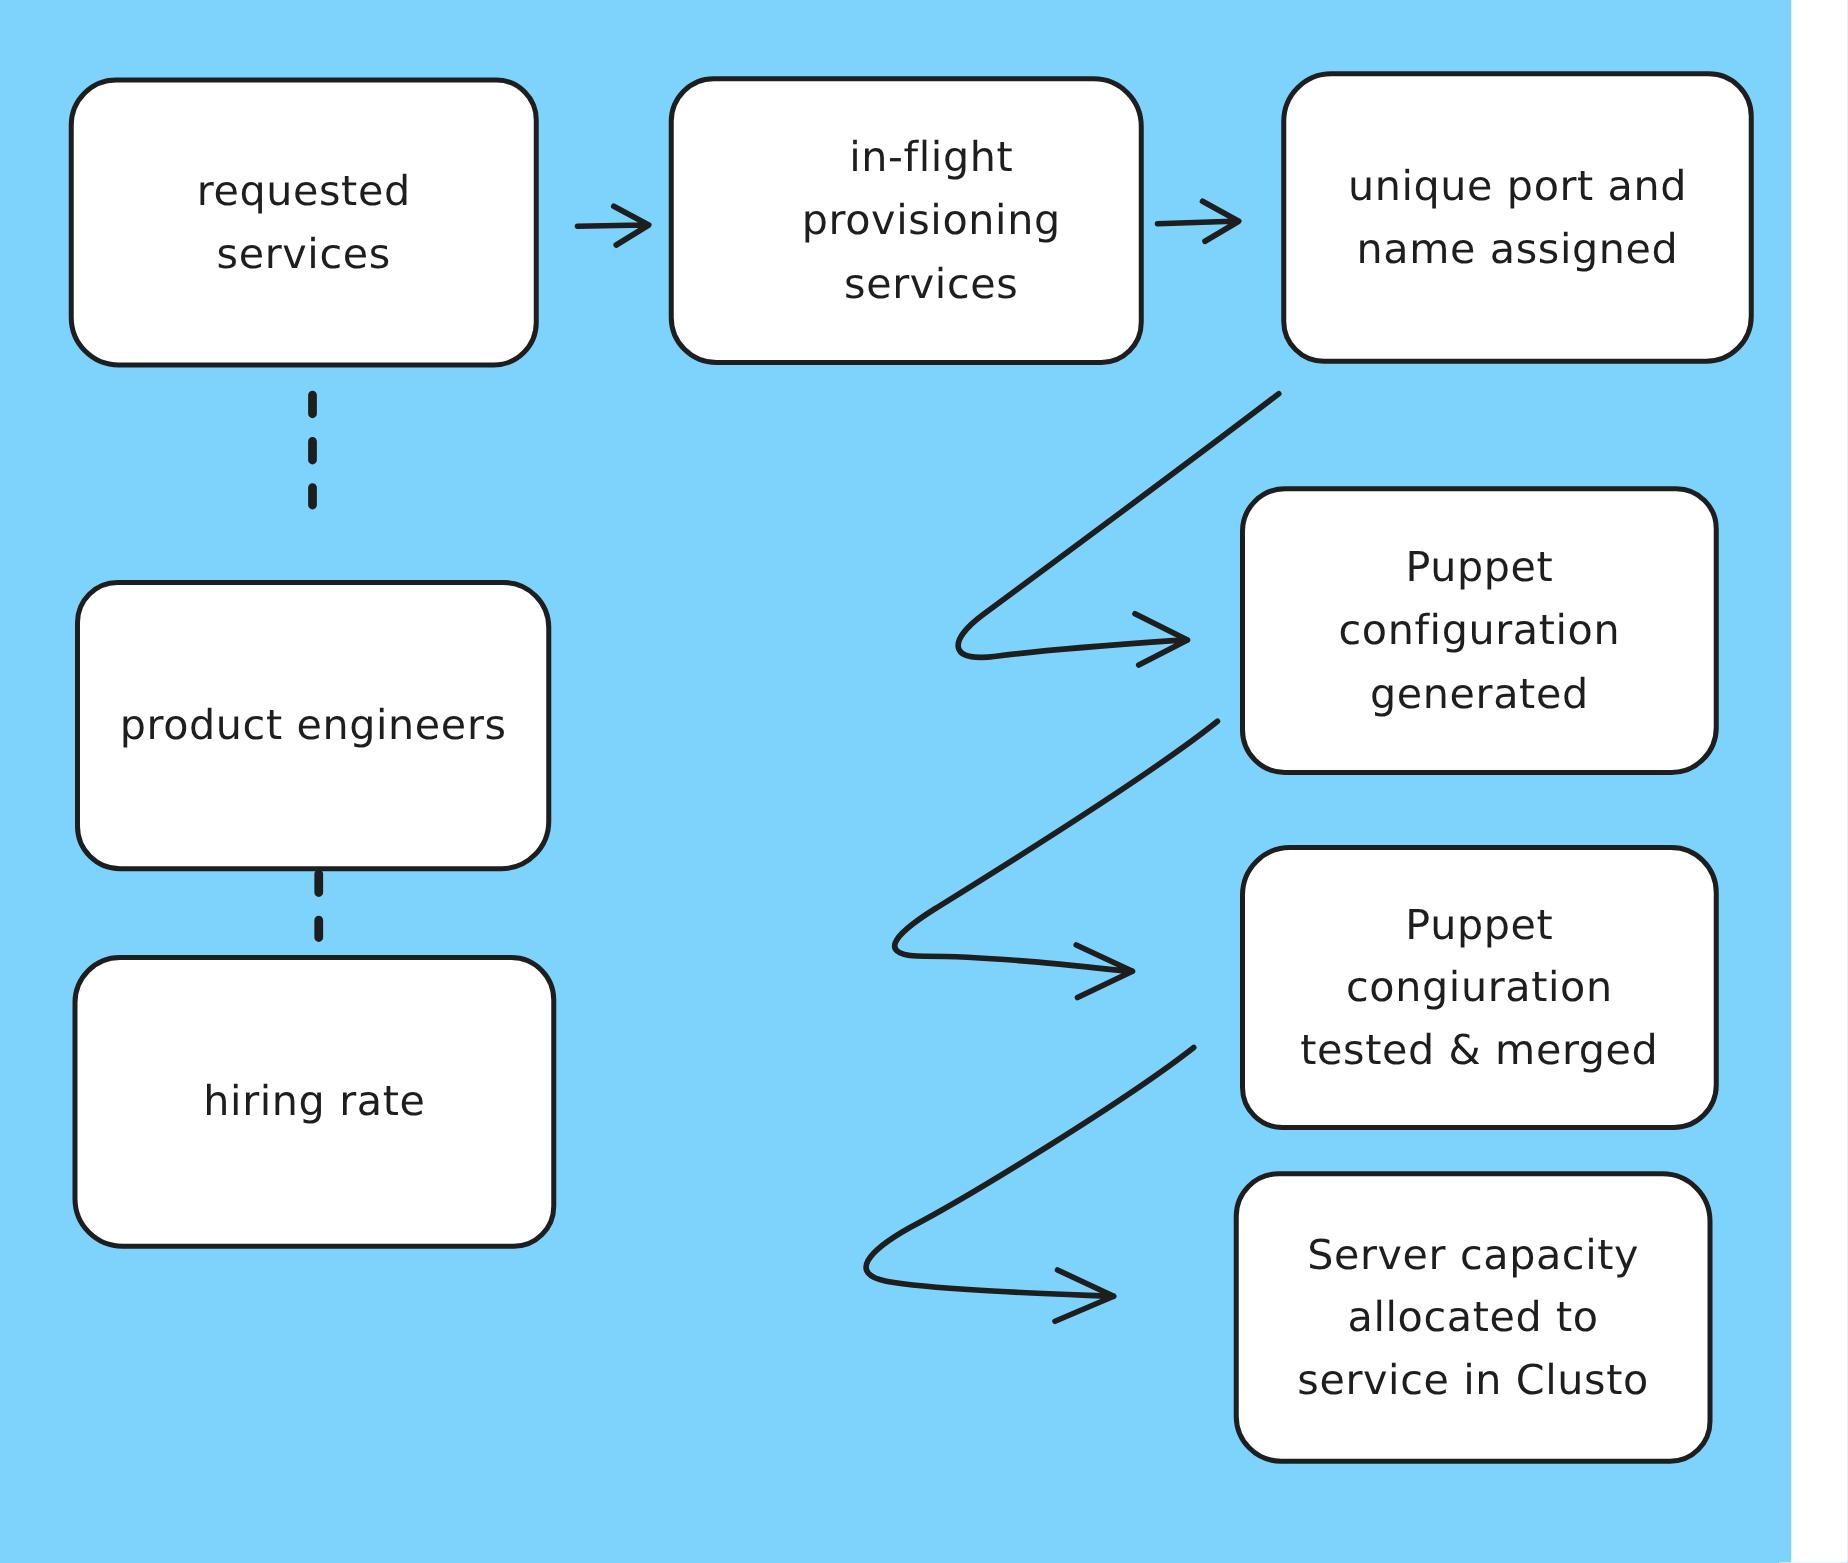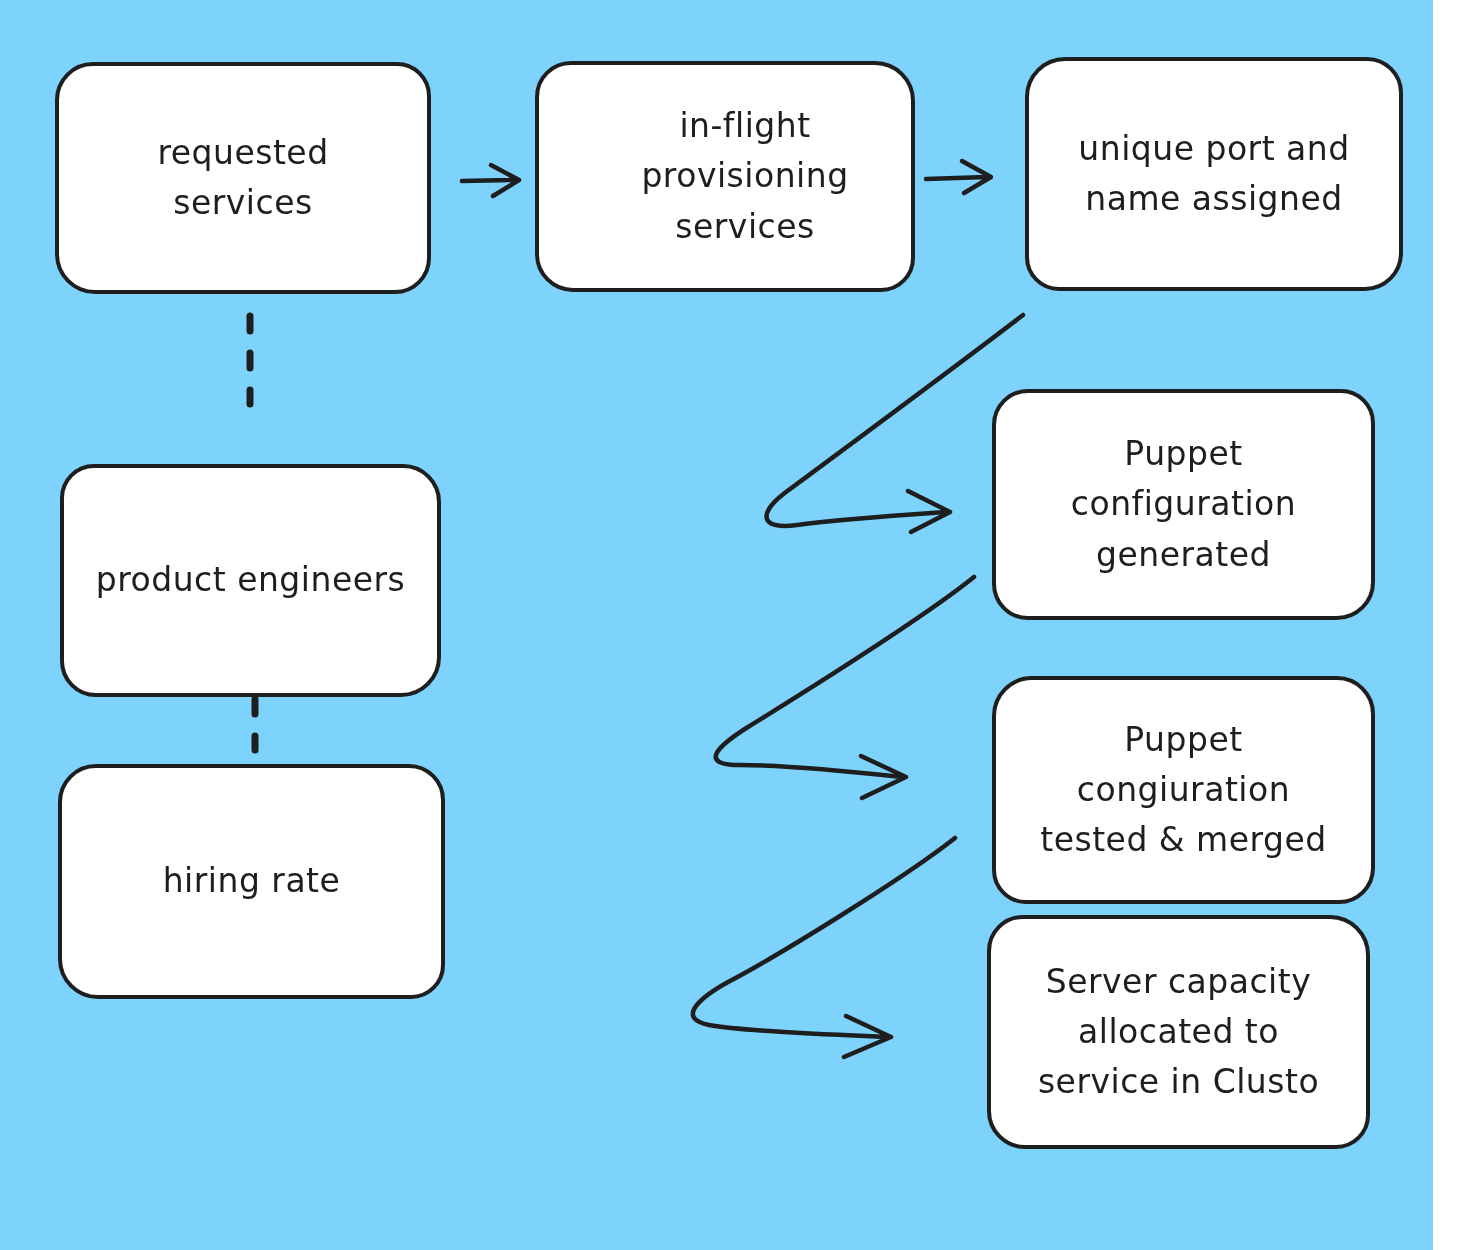--- a/index.html
+++ b/index.html
@@ -109,19 +109,19 @@
 configuration
 generated</div>
   </div>
 
   <div class="node" style="left:992px; top:676px; width:383px; height:228px; border-radius:40px 38px 36px 34px;">
     <div class="node-label">Puppet
 congiuration
 tested &amp; merged</div>
   </div>
 
-  <div class="node" style="left:987px; top:915px; width:383px; height:234px; border-radius:36px 40px 34px 38px;">
+  <div class="node" style="left:987px; top:937px; width:383px; height:234px; border-radius:36px 40px 34px 38px;">
     <div class="node-label">Server capacity
 allocated to
 service in Clusto</div>
   </div>
 
 </div>
 
 </body></html>

